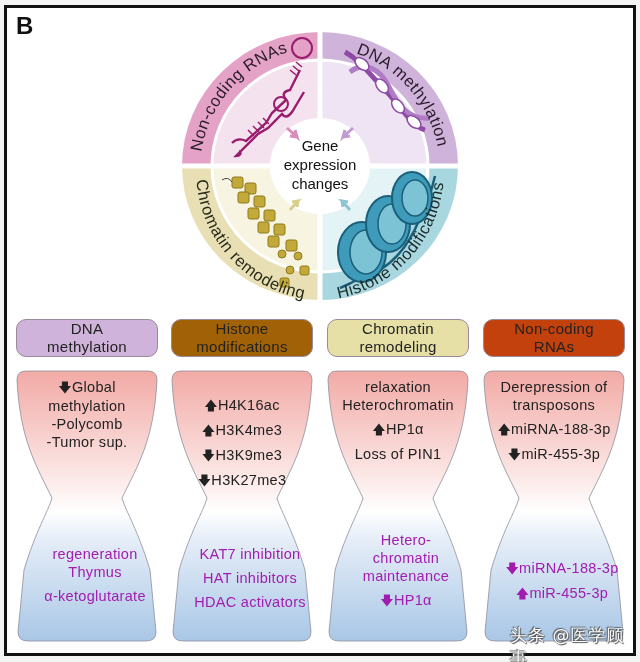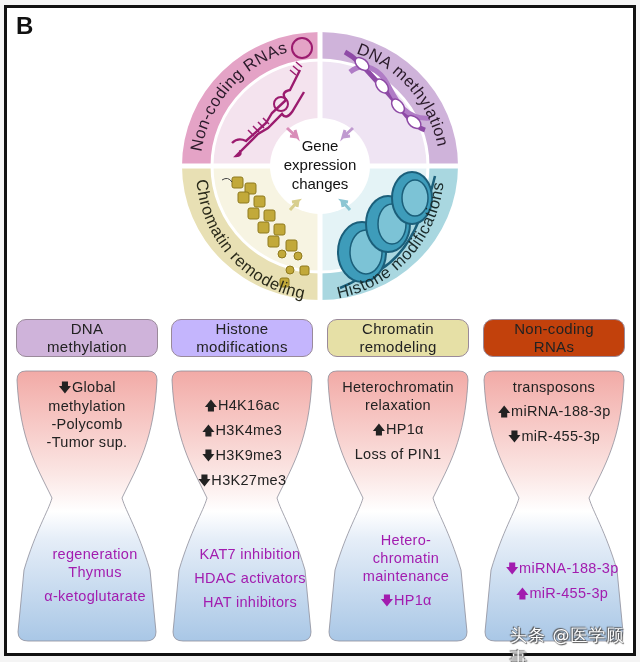--- a/index.html
+++ b/index.html
@@ -140,21 +140,21 @@
         <span class="line"><span>-Polycomb</span></span>
         <span class="line"><span>-Tumor sup.</span></span>
       </div>
       <div class="bot-txt" style="top: 226px;">
         <span class="line"><span>regeneration</span></span>
         <span class="line"><span>Thymus</span></span>
         <span class="line gap"><span>α-ketoglutarate</span></span>
       </div>
     </div>
     <div class="col" style="left: 171px;">
-      <div class="hdr" style="background: #c4b5fd;">
+      <div class="hdr" style="background: #a16207;">
         <span>Histone</span>
         <span>modifications</span>
       </div>
       <svg class="body-svg" width="142" height="272">
         <defs>
           <linearGradient id="grad1" x1="0" y1="0" x2="0" y2="1">
       <stop offset="0" stop-color="#f2aaa6"></stop>
             <stop offset="0.38" stop-color="#fbe6e4"></stop>
       <stop offset="0.52" stop-color="#ffffff"></stop>
             <stop offset="0.62" stop-color="#e6eef8"></stop>
@@ -166,22 +166,22 @@
       L 12 271 Q 2 271 2 262 L 8 200 C 20 160, 32 142, 36 128 C 20 95, 4 70, 1 10 Q 1 1 10 1 Z" fill="url(#grad1)" stroke="#8e8e9a" stroke-width="0.8"></path>
       </svg>
       <div class="top-txt" style="top: 59px; margin-top: 18px;">
         <span class="line"><span class="arr">🡅</span><span>H4K16ac</span></span>
         <span class="line gap"><span class="arr">🡅</span><span>H3K4me3</span></span>
         <span class="line gap"><span class="arr">🡇</span><span>H3K9me3</span></span>
         <span class="line gap"><span class="arr">🡇</span><span>H3K27me3</span></span>
       </div>
       <div class="bot-txt" style="top: 226px;">
         <span class="line"><span>KAT7 inhibition</span></span>
+        <span class="line gap"><span>HAT inhibitors</span></span>
         <span class="line gap"><span>HDAC activators</span></span>
-        <span class="line gap"><span>HAT inhibitors</span></span>
       </div>
     </div>
     <div class="col" style="left: 327px;">
       <div class="hdr" style="background: rgb(230, 224, 166);">
         <span>Chromatin</span>
         <span>remodeling</span>
       </div>
       <svg class="body-svg" width="142" height="272">
         <defs>
           <linearGradient id="grad2" x1="0" y1="0" x2="0" y2="1">
@@ -190,22 +190,22 @@
       <stop offset="0.52" stop-color="#ffffff"></stop>
             <stop offset="0.62" stop-color="#e6eef8"></stop>
       <stop offset="1" stop-color="#a9c7e6"></stop>
           </linearGradient>
         </defs>
         <path d="M 10 1 L 132 1 Q 141 1 141 10 C 138 70, 122 95, 106 128
       C 110 142, 122 160, 134 200 L 140 262 Q 140 271 130 271
       L 12 271 Q 2 271 2 262 L 8 200 C 20 160, 32 142, 36 128 C 20 95, 4 70, 1 10 Q 1 1 10 1 Z" fill="url(#grad2)" stroke="#8e8e9a" stroke-width="0.8"></path>
       </svg>
       <div class="top-txt" style="top: 59px;">
+        <span class="line"><span>relaxation</span></span>
         <span class="line"><span>Heterochromatin</span></span>
-        <span class="line"><span>relaxation</span></span>
         <span class="line gap"><span class="arr">🡅</span><span>HP1α</span></span>
         <span class="line gap"><span>Loss of PIN1</span></span>
       </div>
       <div class="bot-txt" style="top: 212px;">
         <span class="line"><span>Hetero-</span></span>
         <span class="line"><span>chromatin</span></span>
         <span class="line"><span>maintenance</span></span>
         <span class="line gap"><span class="arr">🡇</span><span>HP1α</span></span>
       </div>
     </div>
@@ -222,20 +222,21 @@
       <stop offset="0.52" stop-color="#ffffff"></stop>
             <stop offset="0.62" stop-color="#e6eef8"></stop>
       <stop offset="1" stop-color="#a9c7e6"></stop>
           </linearGradient>
         </defs>
         <path d="M 10 1 L 132 1 Q 141 1 141 10 C 138 70, 122 95, 106 128
       C 110 142, 122 160, 134 200 L 140 262 Q 140 271 130 271
       L 12 271 Q 2 271 2 262 L 8 200 C 20 160, 32 142, 36 128 C 20 95, 4 70, 1 10 Q 1 1 10 1 Z" fill="url(#grad3)" stroke="#8e8e9a" stroke-width="0.8"></path>
       </svg>
       <div class="top-txt" style="top: 59px;">
+        <span class="line"><span>Derepression of</span></span>
         <span class="line"><span>transposons</span></span>
         <span class="line gap"><span class="arr">🡅</span><span>miRNA-188-3p</span></span>
         <span class="line gap"><span class="arr">🡇</span><span>miR-455-3p</span></span>
       </div>
       <div class="bot-txt" style="top: 240px;">
         <span class="line"><span class="arr">🡇</span><span>miRNA-188-3p</span></span>
         <span class="line gap"><span class="arr">🡅</span><span>miR-455-3p</span></span>
       </div>
     </div>
   </div>

